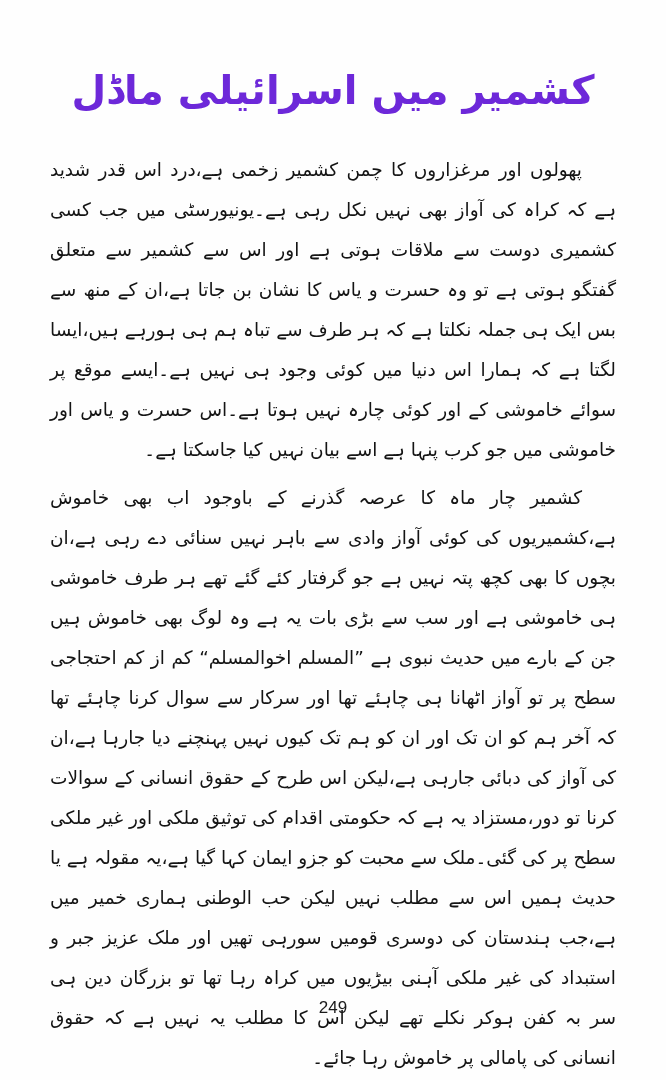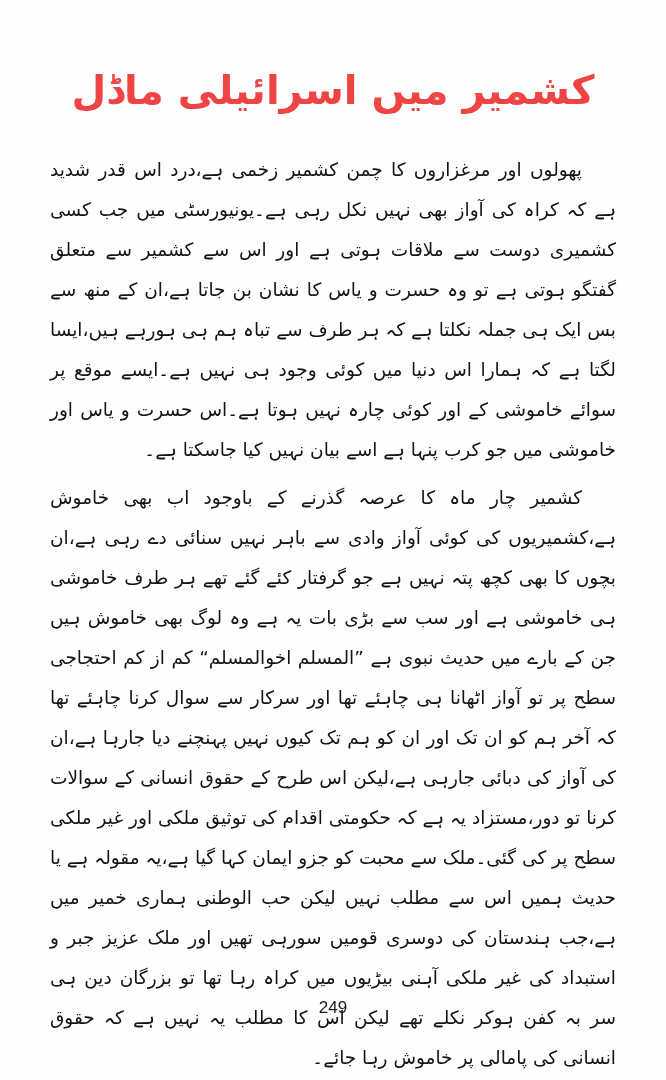--- a/index.html
+++ b/index.html
@@ -19,21 +19,21 @@
     color: #111;
   }
   .page-title {
     margin: 0;
     padding: 62px 40px 18px 40px;
     text-align: center;
     direction: rtl;
     font-size: 40px;
     font-weight: bold;
     line-height: 1.4;
-    color: #ef4444;
+    color: #6d28d9;
     letter-spacing: 0;
   }
   .body-text {
     padding: 6px 42px 0 42px;
     direction: rtl;
     text-align: justify;
     text-align-last: right;
     font-size: 18.5px;
     line-height: 40px;
     color: #141414;

